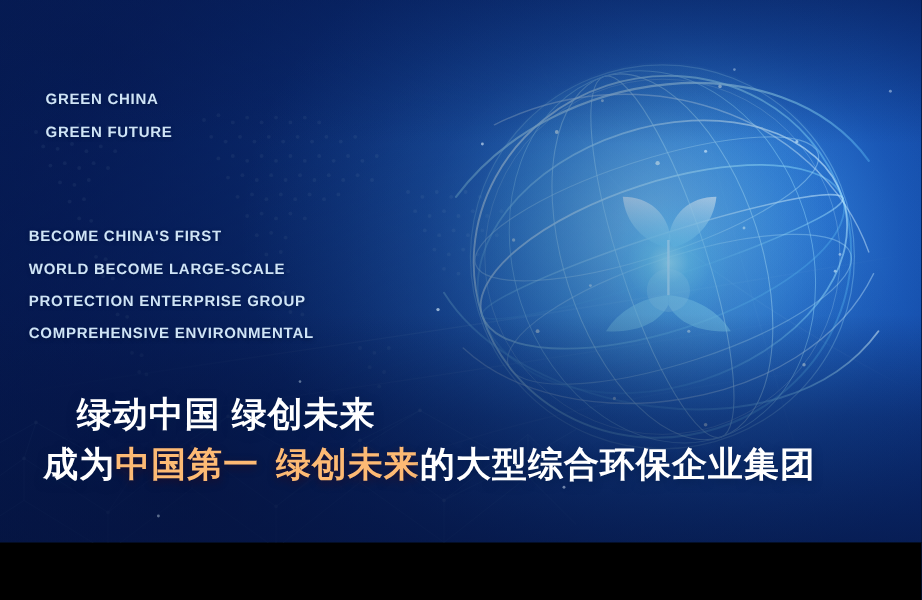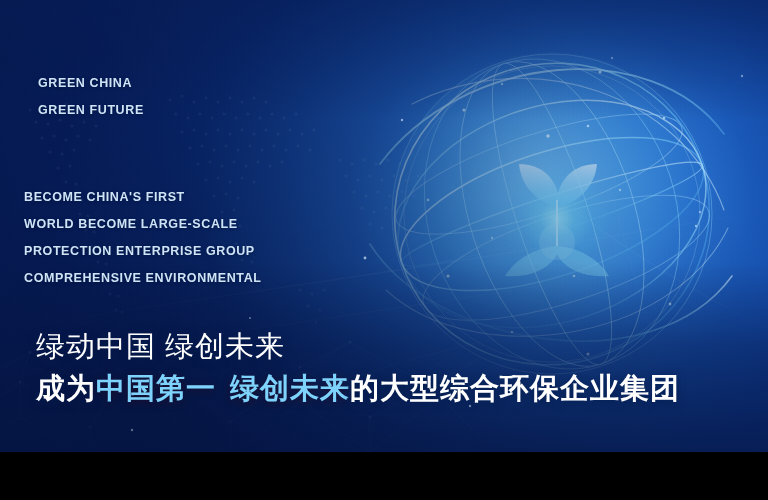--- a/index.html
+++ b/index.html
@@ -123,36 +123,37 @@
 
   
   .cn-block {
     position: absolute;
     left: 36px;
     bottom: 42px;
     color: #ffffff;
   }
   .cn-line1 {
     font-size: 29px;
-    font-weight: normal;
+    font-weight: bold;
     letter-spacing: 1px;
     line-height: 40px;
     text-shadow: 0 2px 8px rgba(0,25,70,0.7);
     white-space: nowrap;
+    margin-left: 28px;
   }
   .cn-line2 {
     font-size: 29px;
     font-weight: bold;
     letter-spacing: 1px;
     line-height: 44px;
     text-shadow: 0 2px 8px rgba(0,25,70,0.7);
     white-space: nowrap;
   }
   .hl {
-    color: #7dd3fc;
+    color: #fdba74;
     text-shadow: 0 2px 8px rgba(60,0,0,0.45);
   }
   .sp { display: inline-block; width: 14px; }
 
   .dots { position: absolute; inset: 0; pointer-events: none; }
 </style>
 </head>
 <body>
 
 <div id="stage">

